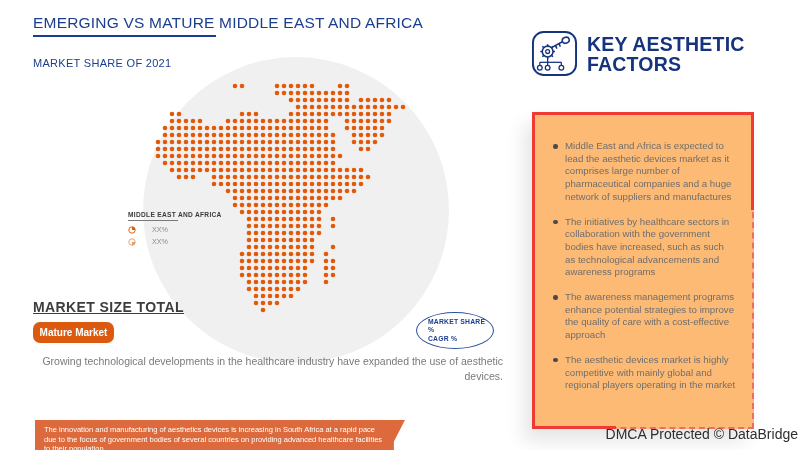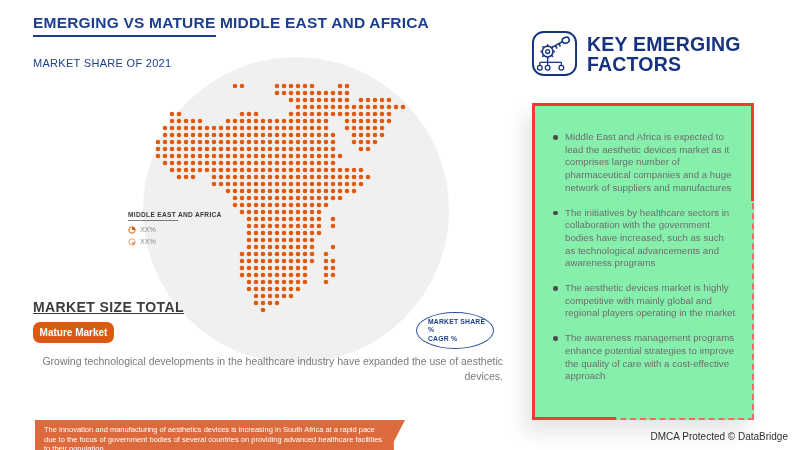--- a/index.html
+++ b/index.html
@@ -5,30 +5,30 @@
   * { margin:0; padding:0; box-sizing:border-box; }
   html,body { width:800px; height:450px; }
   body { font-family:"Liberation Sans", sans-serif; background:#ffffff; overflow:hidden; }
   .page { position:relative; width:800px; height:450px; background:#ffffff; }
 
   
   .globe-circle { position:absolute; left:143px; top:57px; width:306px; height:306px;
                   border-radius:50%; background:#f0f0f0; }
 
   .header { position:absolute; left:33px; top:13px; z-index:3; }
-  .title { color:#1c3e8e; font-weight:bold; font-size:15.5px; line-height:19px; letter-spacing:.2px; }
+  .title { color:#1c3e8e; font-weight:normal; font-size:15.5px; line-height:19px; letter-spacing:.2px; }
   .title-underline { width:183px; height:2px; background:#1c3e8e; margin-top:3px; }
   .subtitle { color:#1c3e8e; font-size:11px; margin-top:20px; letter-spacing:.3px; }
 
   .map-svg { position:absolute; left:153px; top:81px; z-index:2; }
 
   .legend { position:absolute; left:128px; top:211px; z-index:4; }
   .legend-title { font-size:6.6px; font-weight:bold; color:#3a3a3a; letter-spacing:.3px; }
   .legend-underline { width:50px; height:1px; background:#7a7a7a; margin:2px 0 4px 0; }
-  .legend-row { display:flex; align-items:center; gap:4px; margin-top:3px; }
+  .legend-row { display:flex; align-items:center; gap:16px; margin-top:3px; }
   .legend-row span { font-size:7.2px; color:#8a8a8a; }
 
   .market-size { position:absolute; left:33px; top:299px; z-index:4; }
   .market-size h2 { font-size:14px; color:#3d3d3d; font-weight:bold; letter-spacing:.4px;text-decoration:underline; }
   .btn-row { display:flex; gap:7px; margin-top:7px; }
   .pill-btn { border:none; color:#ffffff; font-family:"Liberation Sans",sans-serif;
               font-size:10px; font-weight:bold; width:81px; height:21px;
               border-radius:7px; cursor:pointer; }
   .btn-mature { background:#db5a10; }
   .btn-emerging { background:#1a3d7e; }
@@ -44,36 +44,36 @@
   .banner { position:absolute; left:35px; top:420px; width:370px; height:37px;
             background:#dc6a3c; color:#ffffff; font-size:7.5px; line-height:9.6px;
             padding:5px 18px 11px 9px; z-index:4;
             clip-path:polygon(0 0, 100% 0, 97% 58%, 97% 100%, 0 100%); }
 
   
   .factors-header { position:absolute; left:531px; top:30px; display:flex; gap:9px; align-items:center; z-index:3; }
   .factors-icon { width:47px; height:47px; flex:0 0 auto; }
   .factors-title { color:#16337e; font-weight:bold; font-size:19.5px; line-height:20px; letter-spacing:.2px; }
 
-  .factors-box { position:absolute; left:532px; top:103px; width:222px; height:317px;
-                 background:#86efac; z-index:2;
+  .factors-box { position:absolute; left:532px; top:112px; width:222px; height:317px;
+                 background:#fdba74; z-index:2;
                  border-top:3px solid #ef3b33; border-left:3px solid #ef3b33;
                  border-right:2px dashed #ef6b66; border-bottom:2px dashed #ef6b66;
                  box-shadow:-8px 12px 18px rgba(0,0,0,0.10); }
   .factors-box::before { content:""; position:absolute; right:-2px; top:-3px; height:98px;
                  border-right:3px solid #ef3b33; }
   .factors-box::after { content:""; position:absolute; left:-3px; bottom:-2px; width:84px;
                  border-bottom:3px solid #ef3b33; }
   .factors-list { list-style:none; padding:25px 16px 0 18px; }
   .factors-list li { position:relative; padding-left:12px; font-size:9.7px; line-height:12.7px;
                  color:#6e6e6e; margin-bottom:12px; }
   .factors-list li::before { content:""; position:absolute; left:0; top:4px; width:4.5px; height:4.5px;
                  border-radius:50%; background:#4a4a4a; }
 
-  .footer-dmca { position:absolute; right:12px; bottom:8px; font-size:10px; color:#2e2e2e; z-index:4; }
+  .footer-dmca { position:absolute; right:2px; bottom:8px; font-size:14px; color:#2e2e2e; z-index:4; }
 </style>
 </head>
 <body>
 
 <div class="page">
 
   <div class="globe-circle"></div>
 
   <div class="header">
     <div class="title">
@@ -689,29 +689,29 @@
         <line x1="9" y1="33" x2="31" y2="33"></line>
         <line x1="9" y1="33" x2="9" y2="36"></line>
         <line x1="31" y1="33" x2="31" y2="36"></line>
         <circle cx="9" cy="38.5" r="2.4"></circle>
           <circle cx="17" cy="38.5" r="2.4"></circle>
           <circle cx="31" cy="38.5" r="2.4"></circle>
         <line x1="17" y1="33" x2="17" y2="36"></line>
       </g>
     </svg>
     <div class="factors-title">
-      <div>KEY EMERGING</div>
+      <div>KEY AESTHETIC</div>
       <div>FACTORS</div>
     </div>
   </div>
 
   <div class="factors-box">
     <ul class="factors-list">
       <li>Middle East and Africa is expected to lead the aesthetic devices market as it comprises large number of pharmaceutical companies and a huge network of suppliers and manufactures</li>
       <li>The initiatives by healthcare sectors in collaboration with the government bodies have increased, such as such as technological advancements and awareness programs</li>
+      <li>The awareness management programs enhance potential strategies to improve the quality of care with a cost-effective approach</li>
       <li>The aesthetic devices market is highly competitive with mainly global and regional players operating in the market</li>
-      <li>The awareness management programs enhance potential strategies to improve the quality of care with a cost-effective approach</li>
     </ul>
   </div>
 
   <div class="footer-dmca">DMCA Protected © DataBridge</div>
 
 </div>
 
 </body></html>

